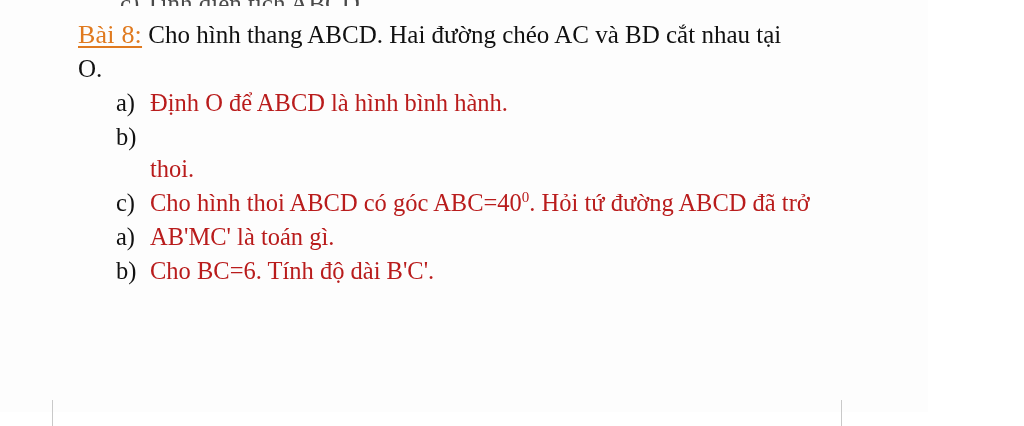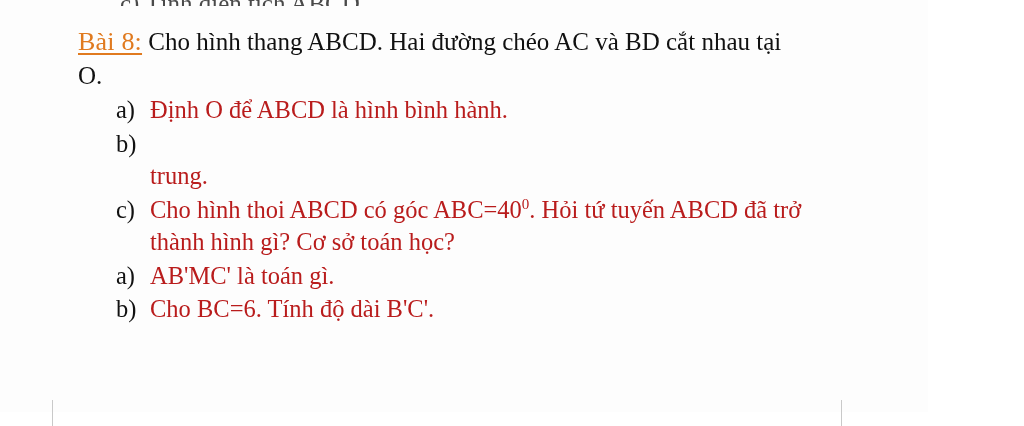--- a/index.html
+++ b/index.html
@@ -30,21 +30,21 @@
     font-size: 25px;
     color: #4a4a4a;
     white-space: nowrap;
     height: 16px;
     overflow: hidden;
   }
 
   .content {
     position: absolute;
     left: 78px;
-    top: 25px;
+    top: 18px;
     width: 900px;
   }
 
   .block {
     margin-bottom: 2px;
   }
 
   .lead {
     font-size: 25px;
     line-height: 1.32;
@@ -138,30 +138,29 @@
 
       <div class="sub">
         <span class="marker">a)</span>
         <span class="body">Định O để ABCD là hình bình hành.</span>
       </div>
 
       <div class="sub">
         <span class="marker">b)</span>
         <span class="body">
           <br>
-          <span>trung.</span>
+          <span>thoi.</span>
         </span>
       </div>
 
       <div class="sub">
         <span class="marker">c)</span>
         <span class="body">
-          <span>Cho hình thoi ABCD có góc ABC=40</span><span class="sup">0</span><span>. Hỏi tứ tuyến ABCD đã trở</span>
+          <span>Cho hình thoi ABCD có góc ABC=40</span><span class="sup">0</span><span>. Hỏi tứ đường ABCD đã trở</span>
           <br>
-          <span>thành hình gì? Cơ sở toán học?</span>
         </span>
       </div>
     </div>
 
     <div class="block">
 
       <div class="sub">
         <span class="marker">a)</span>
         <span class="body">AB'MC' là toán gì.</span>
       </div>

